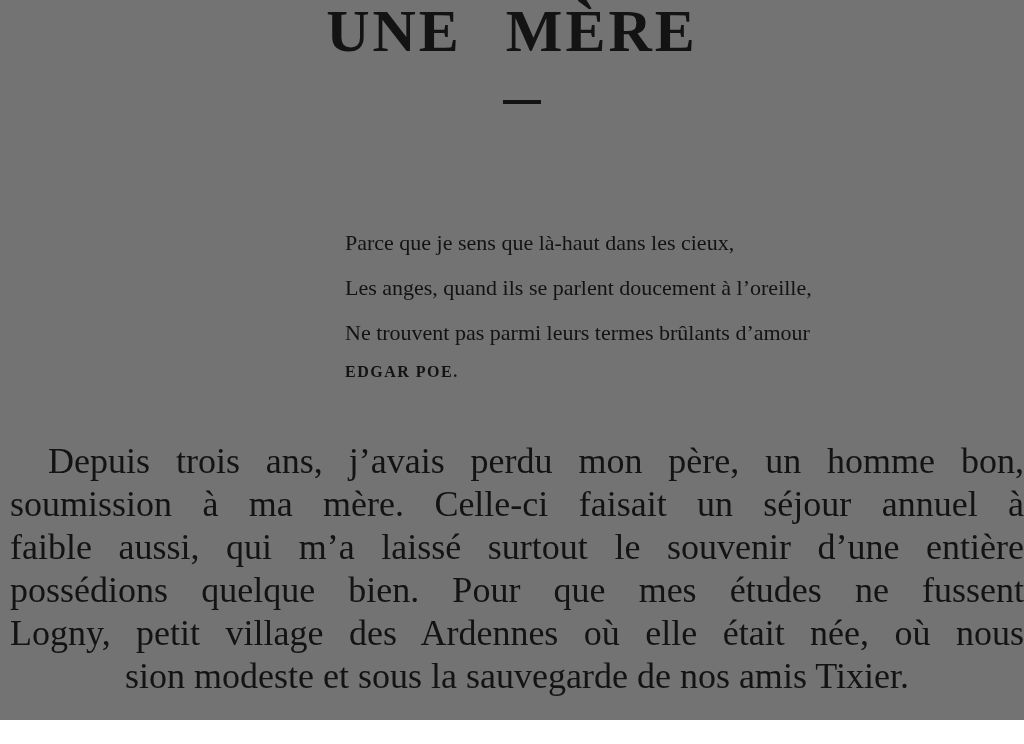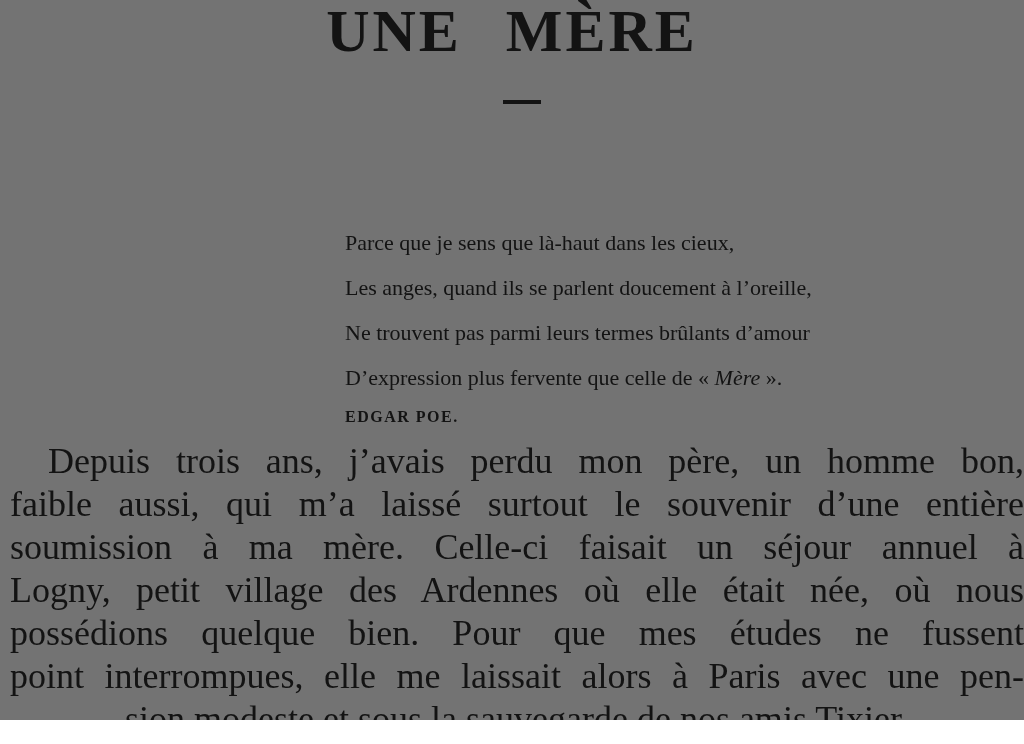--- a/index.html
+++ b/index.html
@@ -74,29 +74,25 @@
 <div class="page">
 
   <h1 class="title">UNE MÈRE</h1>
 
   <div class="divider"></div>
 
   <div class="epigraph">
     <div class="epigraph-line">Parce que je sens que là-haut dans les cieux,</div>
     <div class="epigraph-line">Les anges, quand ils se parlent doucement à l’oreille,</div>
     <div class="epigraph-line">Ne trouvent pas parmi leurs termes brûlants d’amour</div>
-    <div class="epigraph-line">
-      <span>D’expression plus fervente que celle de « </span><span class="em">Mère</span><span> ».</span>
-    </div>
     <div class="attribution">EDGAR POE.</div>
   </div>
 
   <div class="bodytext">
     <div class="jline first-line">Depuis trois ans, j’avais perdu mon père, un homme bon,</div>
+    <div class="jline">soumission à ma mère. Celle-ci faisait un séjour annuel à</div>
     <div class="jline">faible aussi, qui m’a laissé surtout le souvenir d’une entière</div>
-    <div class="jline">soumission à ma mère. Celle-ci faisait un séjour annuel à</div>
+    <div class="jline">possédions quelque bien. Pour que mes études ne fussent</div>
     <div class="jline">Logny, petit village des Ardennes où elle était née, où nous</div>
-    <div class="jline">possédions quelque bien. Pour que mes études ne fussent</div>
-    <div class="jline">point interrompues, elle me laissait alors à Paris avec une pen-</div>
     <div class="last-line">sion modeste et sous la sauvegarde de nos amis Tixier.</div>
   </div>
 
 </div>
 
 </body></html>

